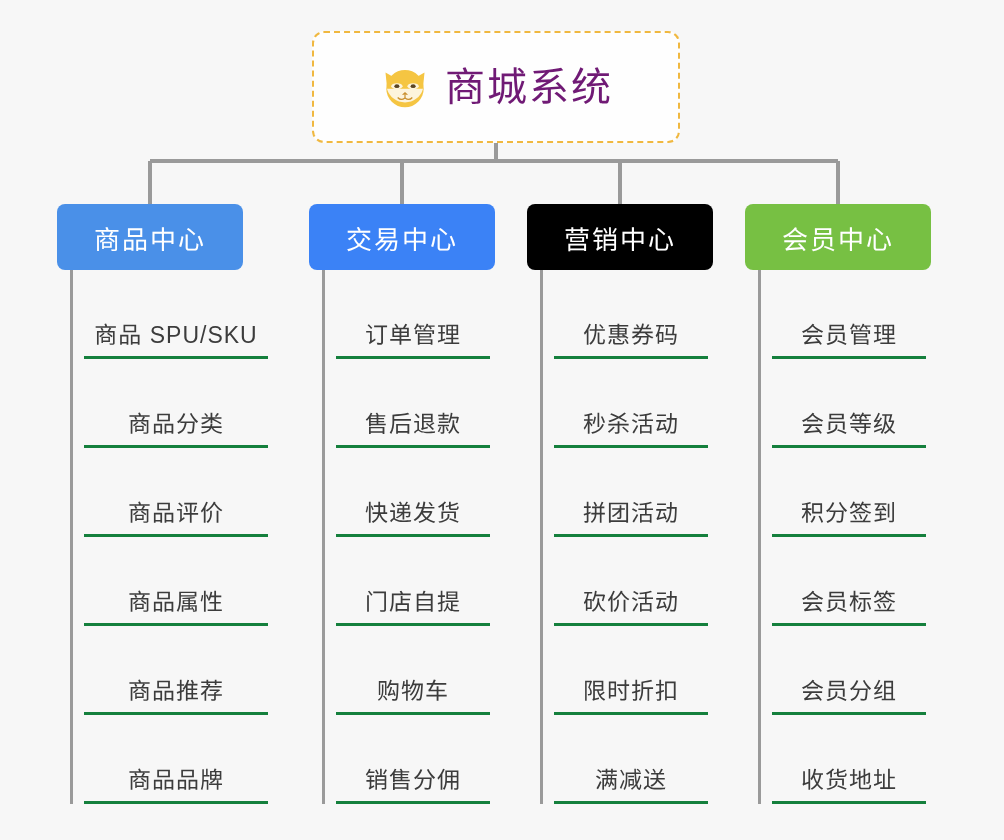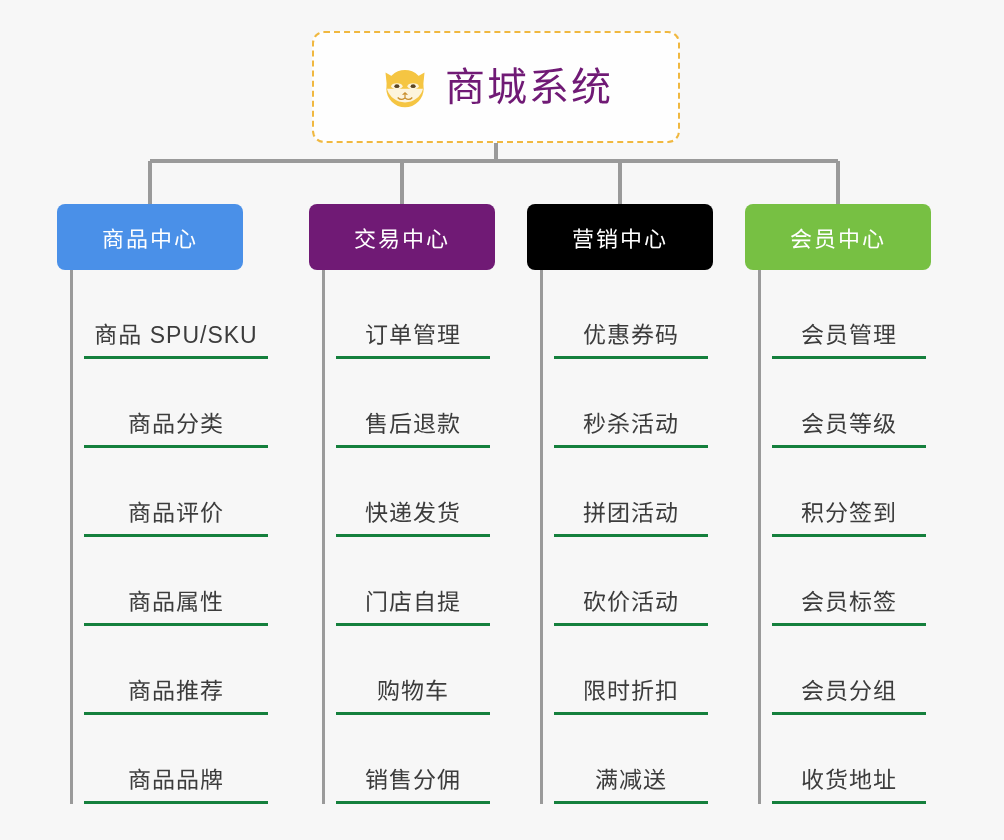--- a/index.html
+++ b/index.html
@@ -66,21 +66,21 @@
     position: absolute;
     top: 204px;
   }
   .branch-header {
     height: 66px;
     border-radius: 8px;
     display: flex;
     align-items: center;
     justify-content: center;
     color: #ffffff;
-    font-size: 22px;
+    font-size: 26px;
     letter-spacing: 2px;
     box-sizing: border-box;
   }
 
   .branch-body {
     position: relative;
     margin-top: 0;
     padding-left: 14px;
   }
   
@@ -190,21 +190,21 @@
       <div class="leaf">
         <span class="leaf-label">商品推荐</span>
       </div>
       <div class="leaf">
         <span class="leaf-label">商品品牌</span>
       </div>
     </div>
   </div>
 
   <div class="branch" id="branch-1">
-    <div class="branch-header" style="background:#701a75">
+    <div class="branch-header" style="background:#3b82f6">
       <span>交易中心</span>
     </div>
     <div class="branch-body">
       <div class="leaf">
         <span class="leaf-label">订单管理</span>
       </div>
       <div class="leaf">
         <span class="leaf-label">售后退款</span>
       </div>
       <div class="leaf">

